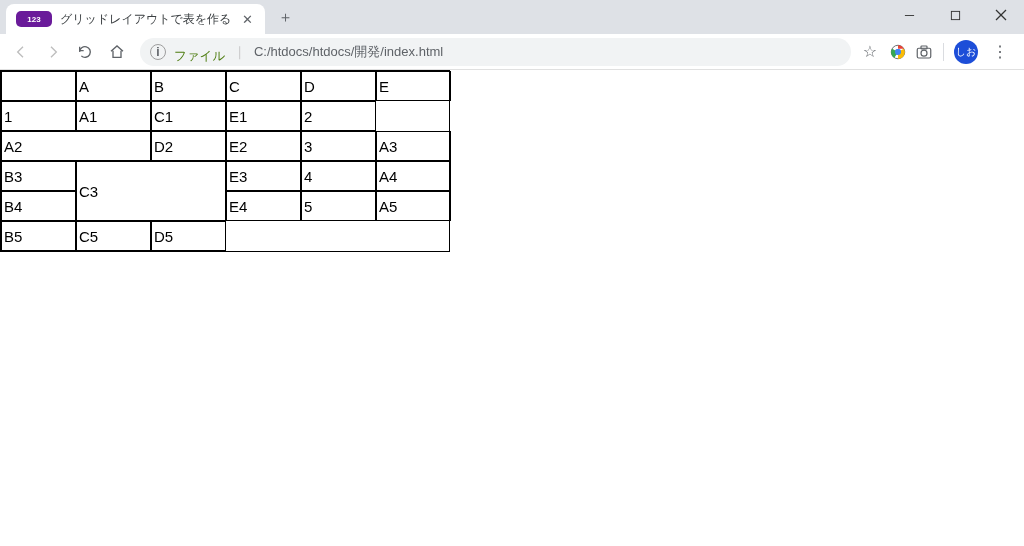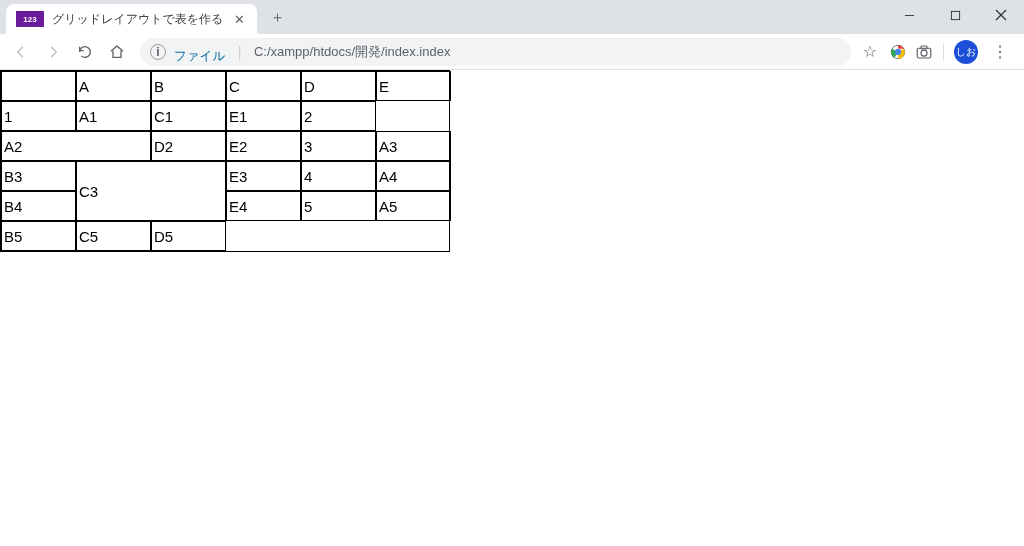--- a/index.html
+++ b/index.html
@@ -2,35 +2,35 @@
 <html><head>
   <meta charset="utf-8">
   <style>
     * { margin: 0; padding: 0; box-sizing: border-box; }
     body { font-family: "Segoe UI", Arial, sans-serif; font-size: 13px; background: #fff; width: 1024px; height: 546px; overflow: hidden; }
 
     
     .titlebar { display: flex; align-items: flex-start; justify-content: space-between; height: 34px; background: #dee1e6; }
     .tabs { display: flex; align-items: flex-end; height: 100%; padding-left: 6px; }
     .tab { display: flex; align-items: center; gap: 8px; background: #fff; border-radius: 8px 8px 0 0; padding: 6px 10px; height: 30px; margin-top: 4px; min-width: 190px; }
-    .favicon { width: 28px; height: 16px; background: #6a1b9a; border-radius: 0; display: flex; align-items: center; justify-content: center; color: #fff; font-size: 8px; font-weight: bold; }
+    .favicon { width: 36px; height: 16px; background: #6a1b9a; border-radius: 5px; display: flex; align-items: center; justify-content: center; color: #fff; font-size: 8px; font-weight: bold; }
     .tab-title { flex: 1; color: #3c4043; font-size: 12px; white-space: nowrap; overflow: hidden; text-overflow: ellipsis; }
     .tab-close { width: 16px; height: 16px; display: flex; align-items: center; justify-content: center; color: #5f6368; border-radius: 50%; cursor: pointer; }
     .newtab { width: 28px; height: 28px; display: flex; align-items: center; justify-content: center; color: #5f6368; margin-left: 6px; align-self: center; cursor: pointer; font-size: 15px; }
     .window-controls { display: flex; }
     .win-btn { width: 46px; height: 30px; display: flex; align-items: center; justify-content: center; color: #333; cursor: pointer; font-size: 12px; }
 
     
     .toolbar { display: flex; align-items: center; height: 36px; background: #fff; border-bottom: 1px solid #e0e0e0; padding: 0 6px; gap: 2px; }
     .tb-btn { width: 30px; height: 30px; display: flex; align-items: center; justify-content: center; color: #5f6368; cursor: pointer; border-radius: 50%; }
     .tb-btn.disabled { color: #bdbdbd; cursor: default; }
     .tb-btn svg { width: 16px; height: 16px; }
     .addrbar { flex: 1; display: flex; align-items: center; height: 28px; background: #f1f3f4; border-radius: 14px; padding: 0 10px; margin: 0 6px; gap: 8px; color: #5f6368; }
     .addr-icon { width: 16px; height: 16px; display: flex; align-items: center; justify-content: center; font-size: 12px; border: 1px solid #9e9e9e; border-radius: 50%; color: #5f6368; font-weight: bold; }
-    .addr-label { font-size: 12.5px; color: #0369a1; margin-top: 9px; }
+    .addr-label { font-size: 12.5px; color: #4d7c0f; margin-top: 9px; }
     .addr-sep { color: #c0c0c0; }
     .addr-url { font-size: 13px; color: #5f6368; }
     .right-icons { display: flex; align-items: center; gap: 8px; padding-right: 4px; }
     .star { color: #5f6368; font-size: 16px; cursor: pointer; padding: 0 4px; }
     .ext-icon { width: 18px; height: 18px; cursor: pointer; display: flex; align-items: center; justify-content: center; }
     .chrome-icon svg { width: 18px; height: 18px; }
     .camera-icon { color: #5f6368; }
     .ext-sep { width: 1px; height: 18px; background: #dadce0; margin: 0 2px; }
     .avatar { width: 24px; height: 24px; border-radius: 50%; background: #1d4ed8; color: #fff; display: flex; align-items: center; justify-content: center; font-size: 10px; cursor: pointer; }
     .menu-dots { width: 28px; display: flex; align-items: center; justify-content: center; color: #5f6368; cursor: pointer; font-size: 16px; }
@@ -93,21 +93,21 @@
   </div>
   <div class="tb-btn">
     <svg viewBox="0 0 24 24">
         <path d="M3 11l9-8 9 8M6 10v10h12V10" fill="none" stroke="currentColor" stroke-width="2"></path>
       </svg>
   </div>
   <div class="addrbar">
     <div class="addr-icon">i</div>
     <span class="addr-label">ファイル</span>
     <span class="addr-sep">｜</span>
-    <span class="addr-url">C:/xampp/htdocs/開発/index.index</span>
+    <span class="addr-url">C:/htdocs/htdocs/開発/index.html</span>
   </div>
   <div class="right-icons">
     <div class="star">☆</div>
     <div class="ext-icon chrome-icon">
       <svg viewBox="0 0 24 24">
           <circle cx="12" cy="12" r="9" fill="none" stroke="#5f6368" stroke-width="1.2"></circle>
           <circle cx="12" cy="12" r="4" fill="#4285f4"></circle>
           <path d="M12 3a9 9 0 0 1 7.8 4.5H12" fill="#ea4335"></path>
           <path d="M4.2 7.5A9 9 0 0 0 7 20l5-8" fill="#34a853"></path>
           <path d="M19.8 7.5A9 9 0 0 1 12 21l0-9" fill="#fbbc05"></path>

